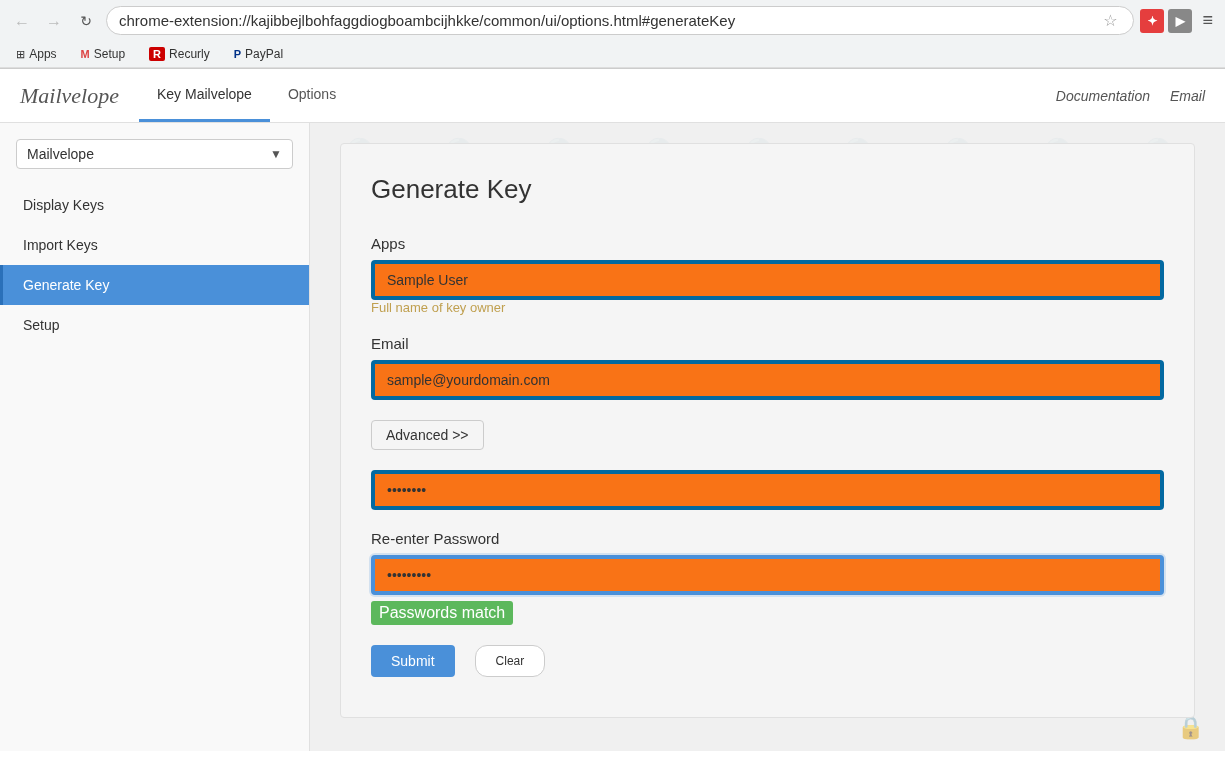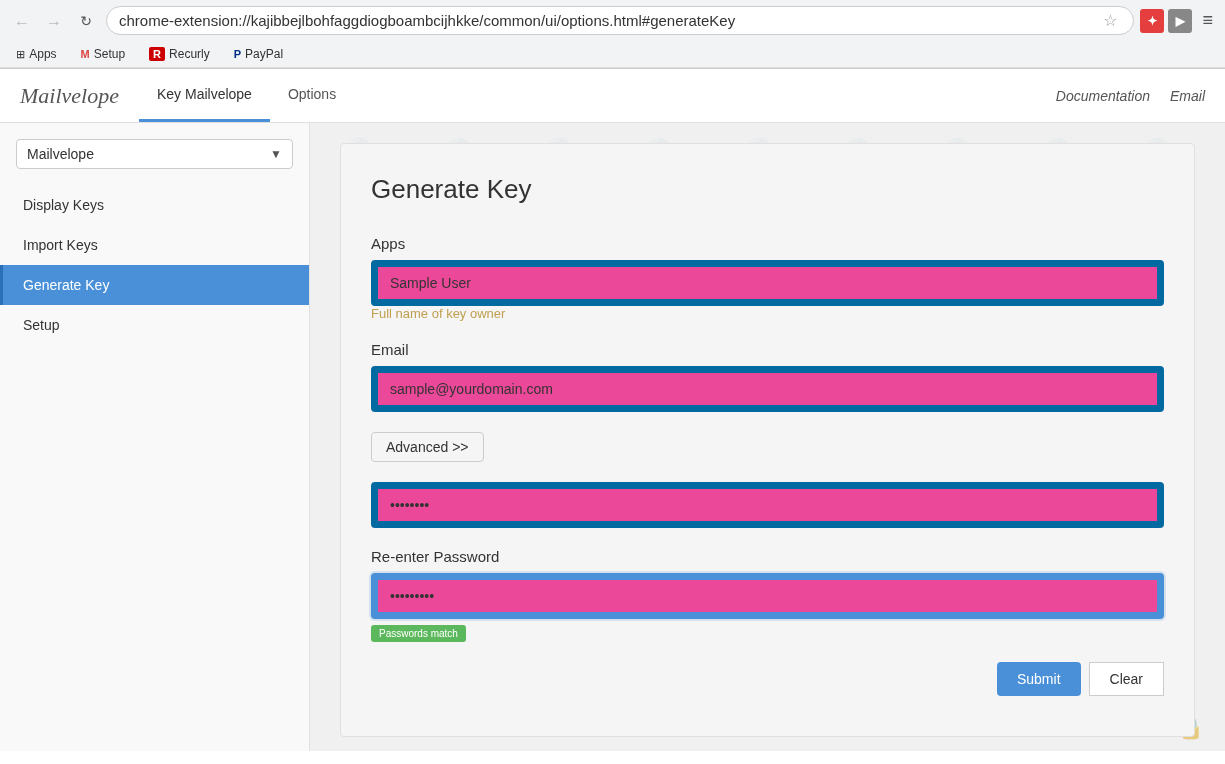--- a/index.html
+++ b/index.html
@@ -265,25 +265,25 @@
       display: block;
       font-size: 15px;
       color: #333;
       margin-bottom: 8px;
       font-weight: normal;
     }
 
     .form-input {
       width: 100%;
       padding: 8px 12px;
-      border: 7px solid #0369a1;
+      border: 4px solid #0369a1;
       border-radius: 4px;
       font-size: 14px;
       color: #333;
-      background: #ec4899;
+      background: #f97316;
       outline: none;
     }
     .form-input.active-focus {
       border-color: #4a90d9;
       box-shadow: 0 0 0 2px rgba(74,144,217,0.2);
     }
 
     .form-hint {
       font-size: 13px;
       color: #c0a050;
@@ -297,50 +297,49 @@
       color: #333;
       font-size: 14px;
       cursor: pointer;
       margin-bottom: 20px;
     }
 
     .passwords-match-badge {
       display: inline-block;
       background: #5cb85c;
       color: #fff;
-      font-size: 10px;
+      font-size: 16px;
       padding: 3px 8px;
       border-radius: 3px;
       margin-top: 6px;
     }
 
     .form-actions {
       display: flex;
-      gap: 8px;
+      gap: 20px;
       margin-top: 20px;
-      justify-content: flex-end;
     }
 
     .btn-submit {
       padding: 8px 20px;
       background: #4a90d9;
       color: #fff;
       border: none;
       border-radius: 4px;
       font-size: 14px;
       cursor: pointer;
     }
 
     .btn-clear {
       padding: 8px 20px;
       background: #fff;
       color: #333;
       border: 1px solid #ccc;
-      border-radius: 0;
-      font-size: 14px;
+      border-radius: 12px;
+      font-size: 12px;
       cursor: pointer;
     }
 
     .bottom-lock {
       position: absolute;
       bottom: 10px;
       right: 20px;
       font-size: 22px;
       color: #999;
       opacity: 0.5;

